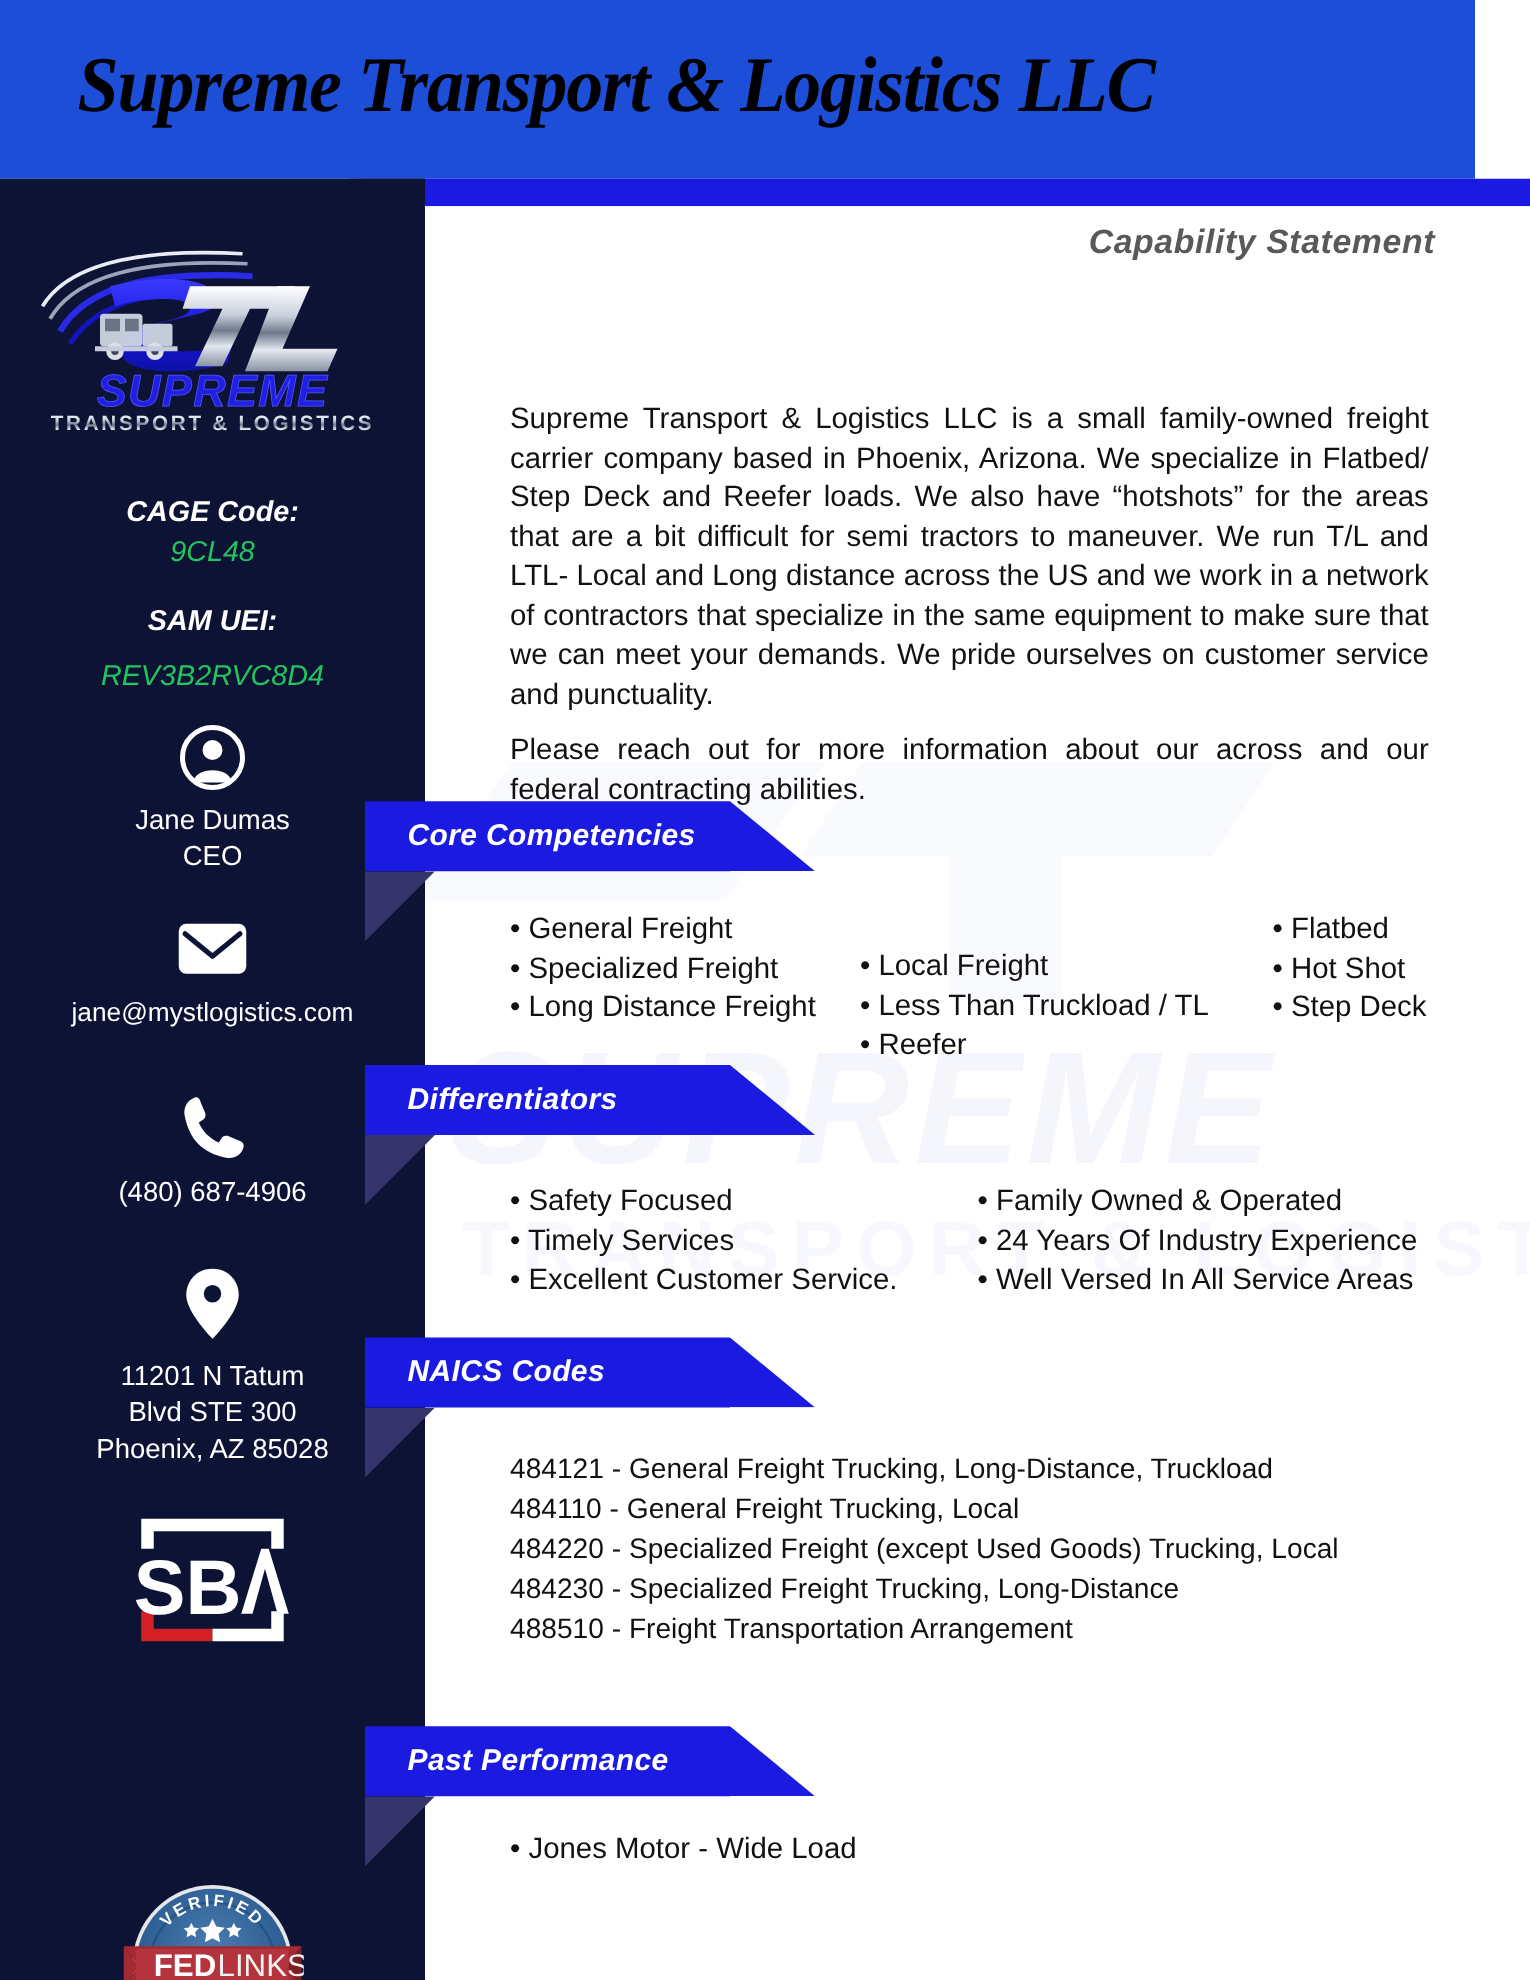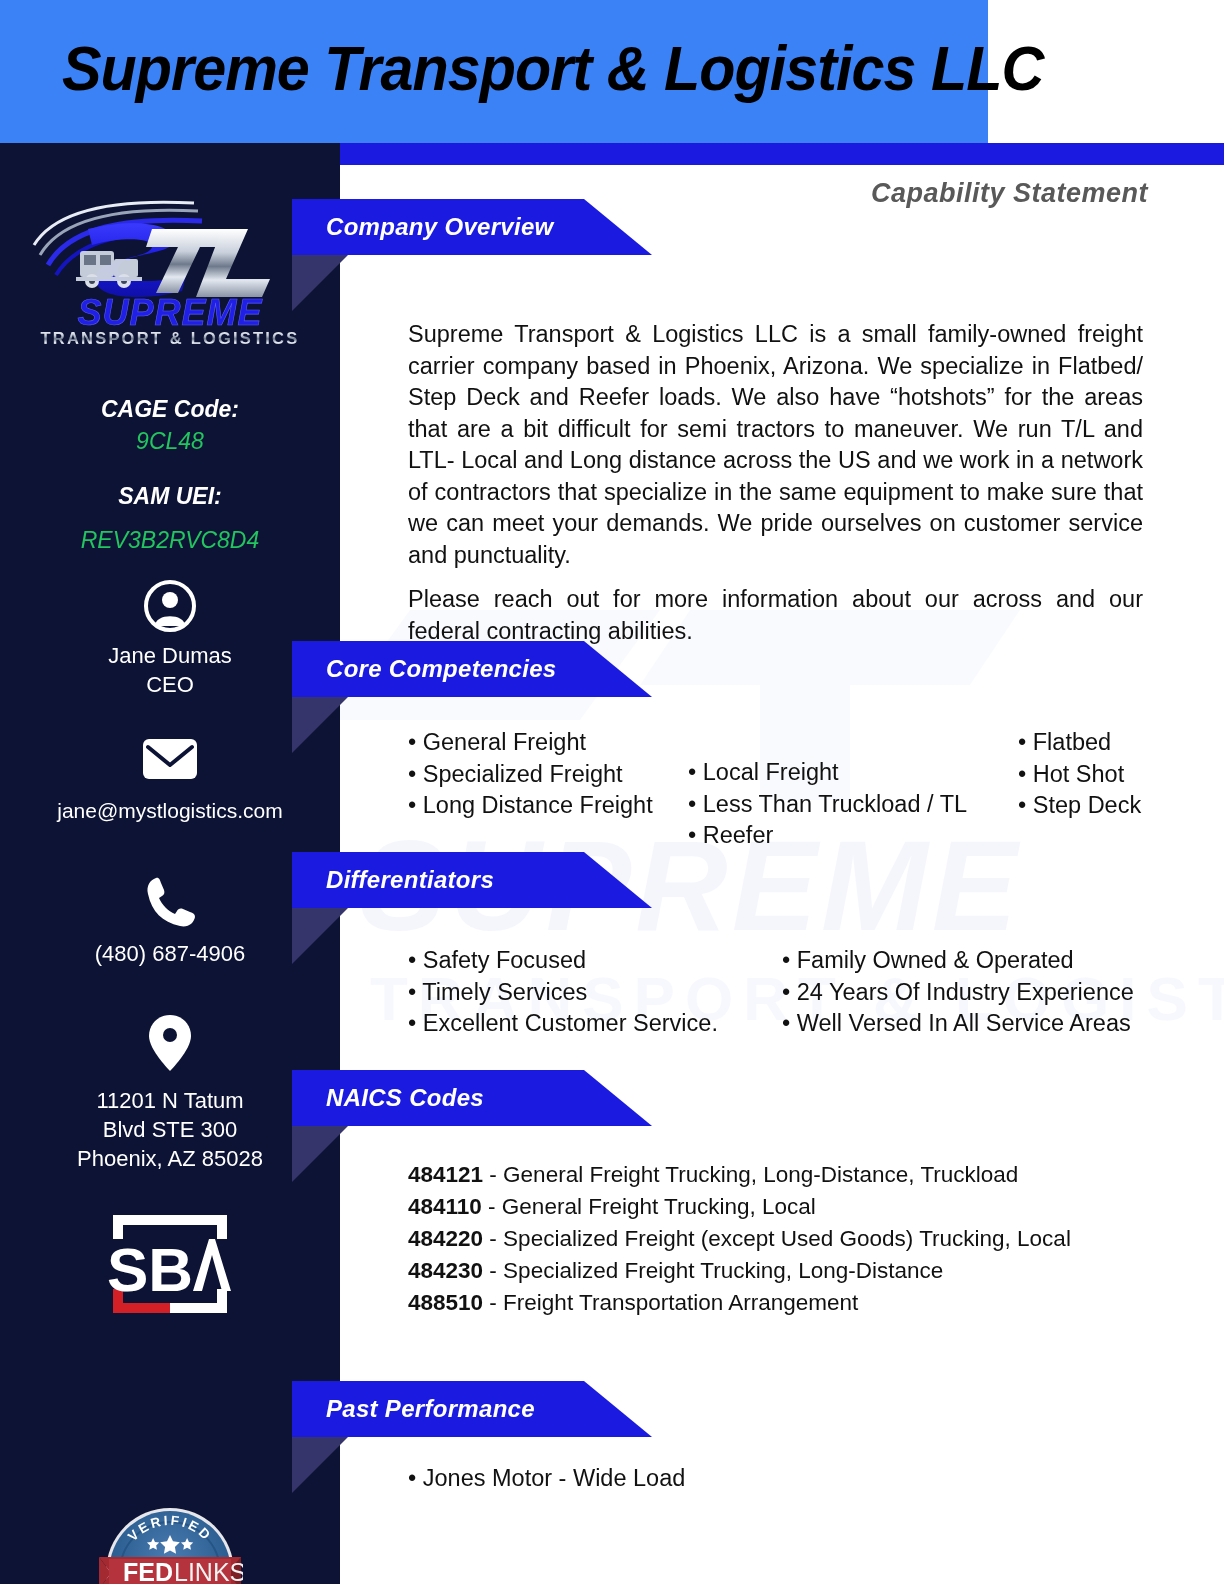--- a/index.html
+++ b/index.html
@@ -6,22 +6,23 @@
   html, body {
     width:1224px; height:1584px;
     background:#ffffff;
     font-family:"Liberation Sans", sans-serif;
     overflow:hidden;
   }
   #page { position:relative; width:1224px; height:1584px; background:#fff; }
 
   
   .title-bar{
-    position:absolute; left:0; top:0; width:988px; height:143px;
-    background:#3b82f6;
+    position:absolute; left:0; top:0; width:1180px; height:143px;
+    background:#1d4ed8;
+    font-family:Liberation Serif, serif;
   }
   .doc-title{
     position:absolute; left:62px; top:32px;
     font-size:63px; font-weight:bold; font-style:italic;
     letter-spacing:-1px;
     color:#000000;
     white-space:nowrap;
     transform:scaleX(0.94); transform-origin:left top;
   }
 
@@ -130,21 +131,21 @@
   .bullets{ position:absolute; z-index:4; }
   .bullets .bullet{
     color:#111111; font-size:23.5px; line-height:31.5px; white-space:nowrap;
   }
 
   
   .naics{ position:absolute; z-index:4; }
   .naics .nrow{
     color:#111111; font-size:22.5px; line-height:32px; white-space:nowrap;
   }
-  .naics .ncode{ font-weight:bold; }
+  .naics .ncode{ font-weight:normal; }
 </style>
 </head>
 <body>
 
 <div id="page">
 
   <div class="title-bar">
     <div class="doc-title">Supreme Transport &amp; Logistics LLC</div>
   </div>
 
@@ -313,26 +314,20 @@
           <path d="M2 58 L14 74 L2 90 Z" fill="#a42a32"></path>
           <rect x="12" y="60" width="122" height="28" fill="#b5333c"></rect>
           <text x="26" y="82" font-family="Liberation Sans, sans-serif" font-size="25" font-weight="bold" fill="#ffffff">FED</text>
           <text x="77" y="82" font-family="Liberation Sans, sans-serif" font-size="25" font-weight="normal" fill="#f2f2f2">LINKS</text>
         </svg>
       </div>
 
     </div>
   </div>
 
-  <div class="banner" style="left:292px; top:199px; width:360px;">
-    <div class="shadow"></div>
-    <div class="shape" style="width:292px;"></div>
-    <div class="ang" style="left:292px;"></div>
-    <div class="btext">Company Overview</div>
-  </div>
 
   <div class="para" style="left:408px; top:287px; width:735px;">Supreme Transport &amp; Logistics LLC is a small family-owned freight carrier company based in Phoenix, Arizona. We specialize in Flatbed/ Step Deck and Reefer loads. We also have “hotshots” for the areas that are a bit difficult for semi tractors to maneuver. We run T/L and LTL- Local and Long distance across the US and we work in a network of contractors that specialize in the same equipment to make sure that we can meet your demands.  We pride ourselves on customer service and punctuality.</div>
   <div class="para" style="left:408px; top:552px; width:735px;">Please reach out for more information about our across and our federal contracting abilities.</div>
 
   <div class="banner" style="left:292px; top:641px; width:360px;">
     <div class="shadow"></div>
     <div class="shape" style="width:292px;"></div>
     <div class="ang" style="left:292px;"></div>
     <div class="btext">Core Competencies</div>
   </div>

